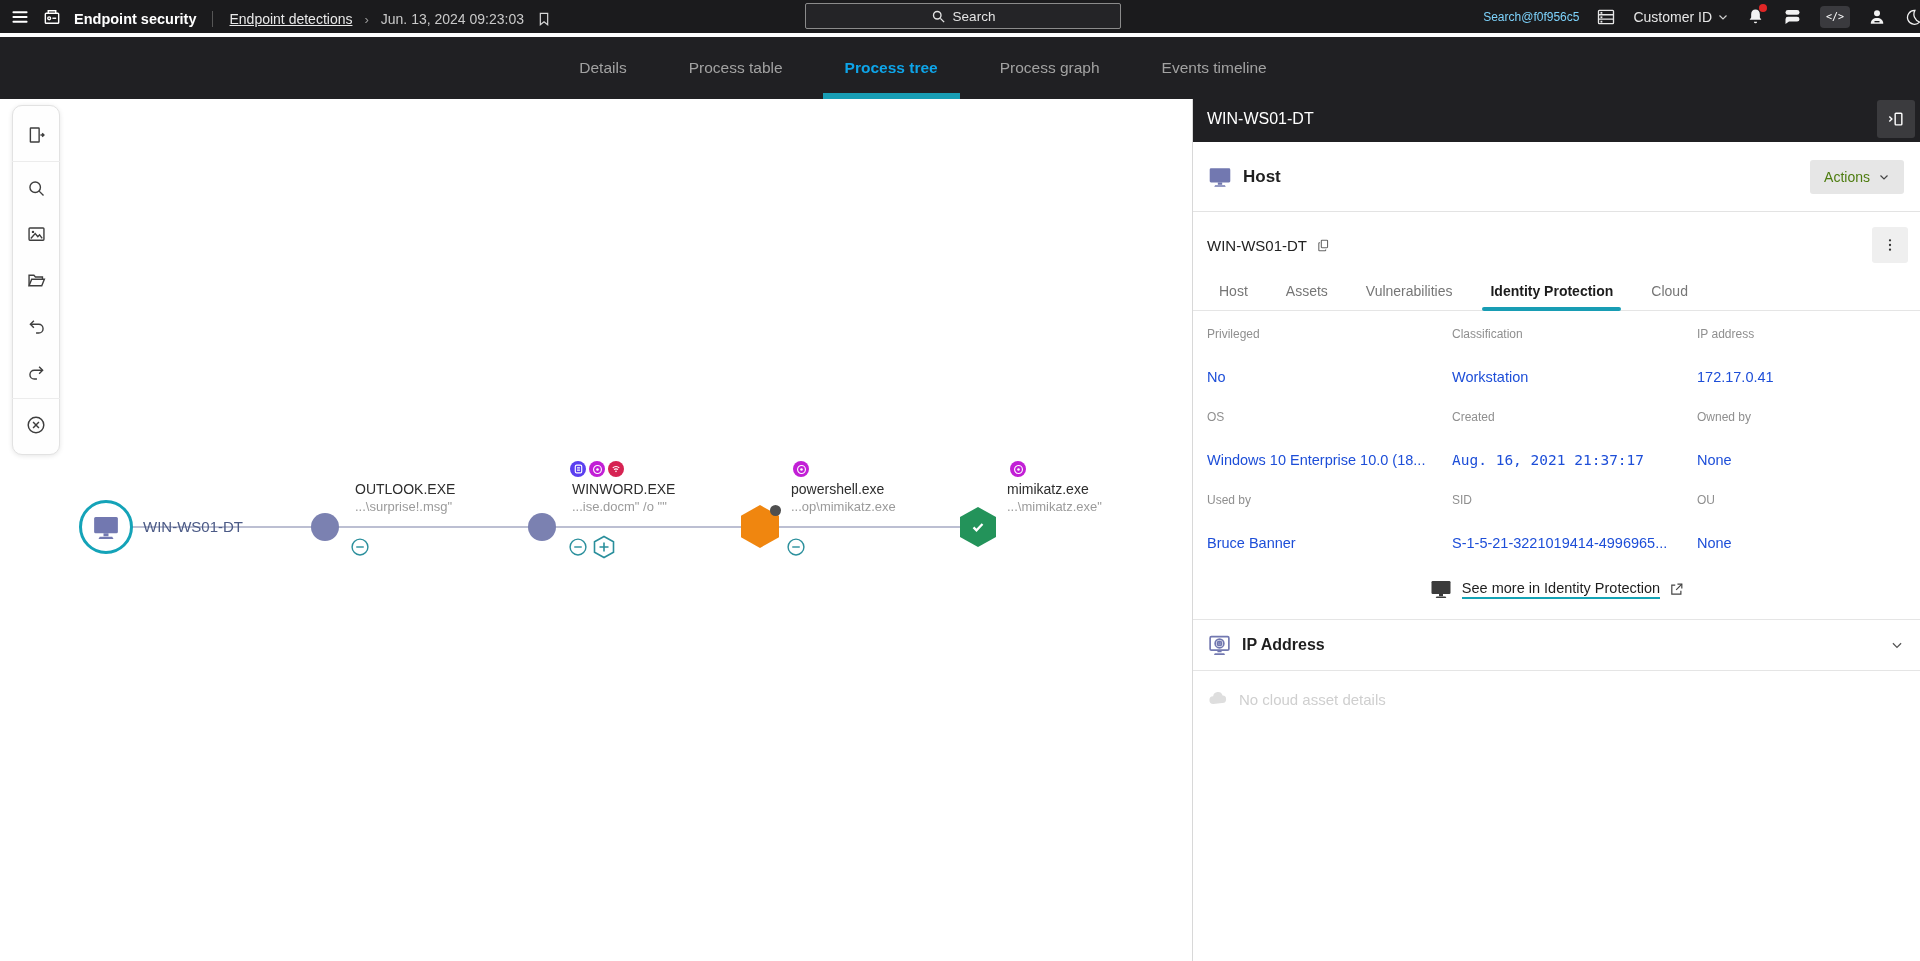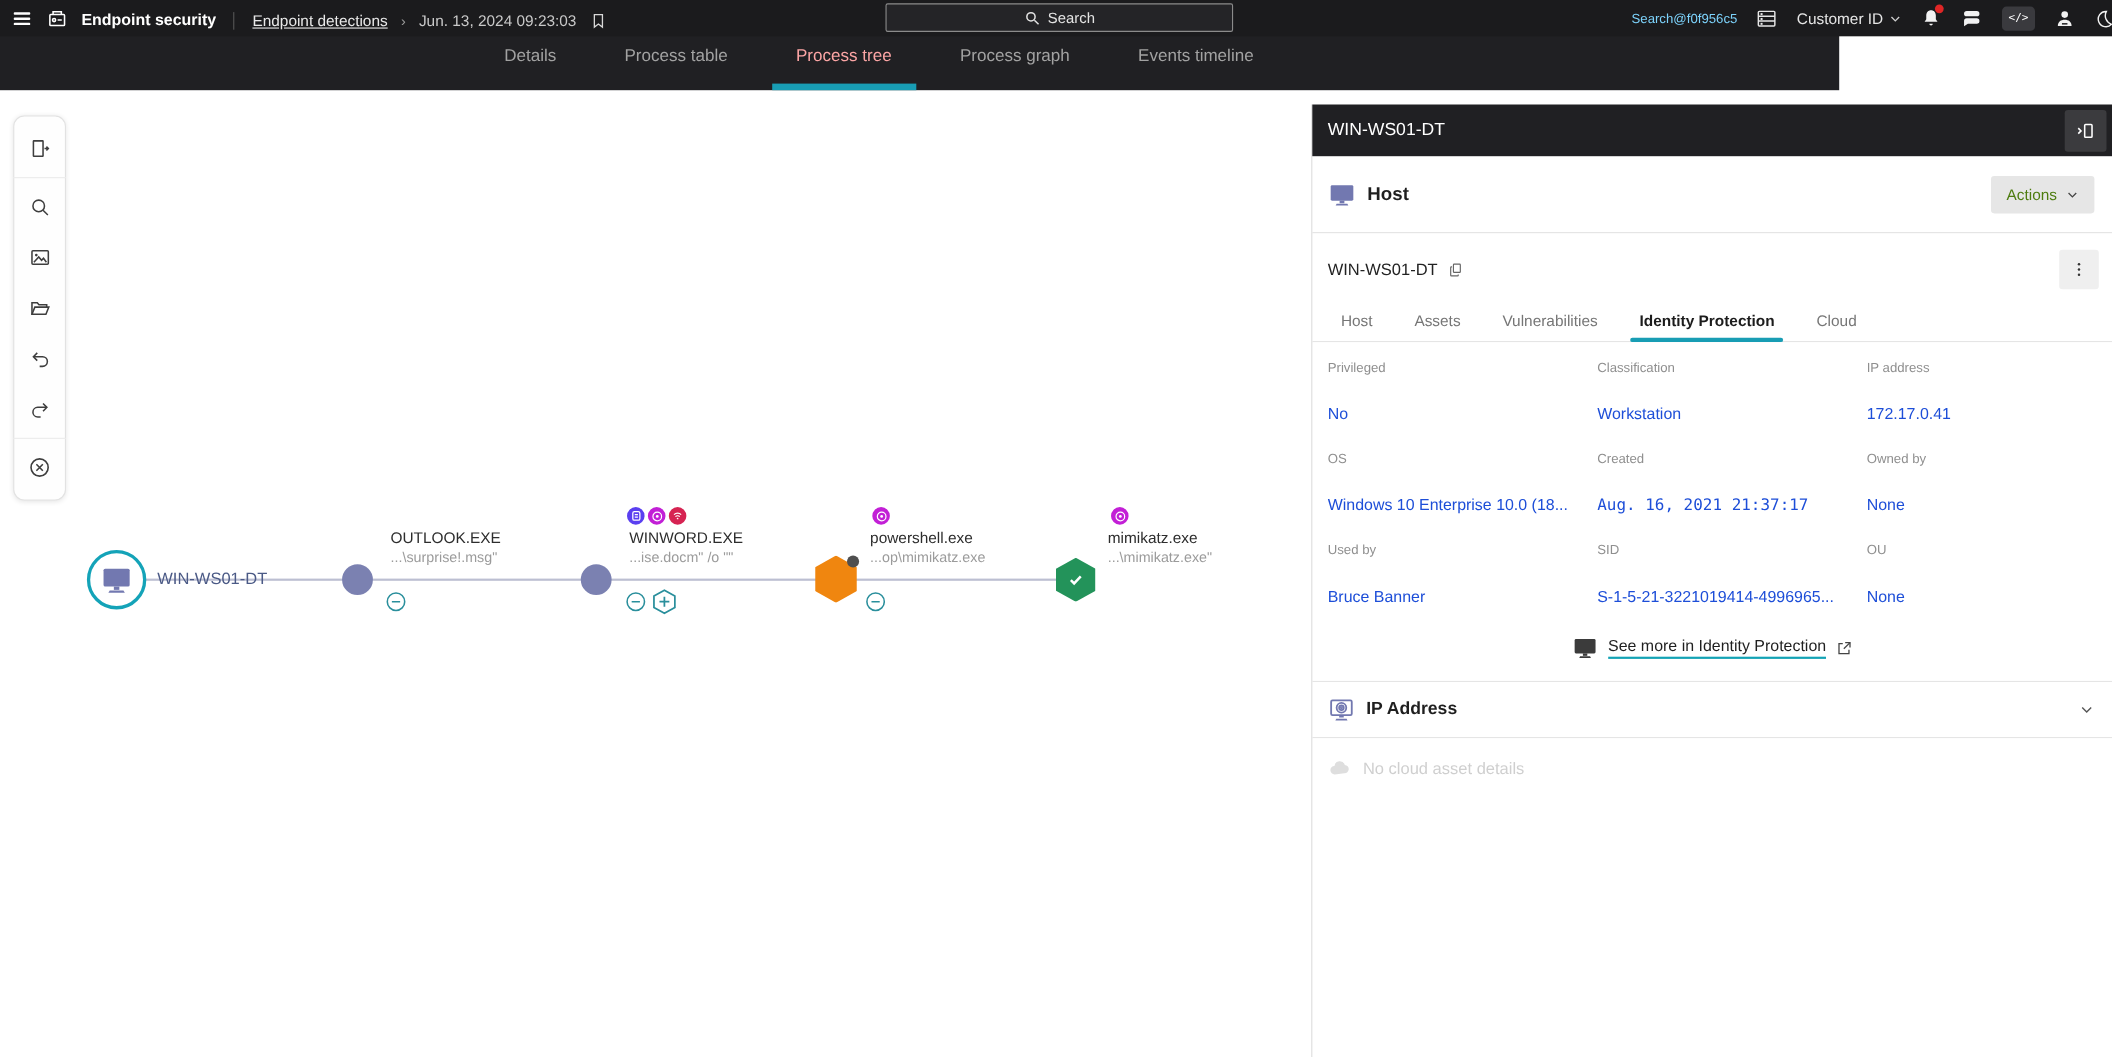--- a/index.html
+++ b/index.html
@@ -40,29 +40,29 @@
   .bell-dot { position:absolute; top:-3px; right:-2px; width:8px; height:8px; border-radius:50%; background:#e02626; }
   .code-chip {
     width:30px; height:22px; border-radius:4px; background:#3a3a3e;
     display:flex; align-items:center; justify-content:center;
     font-family:"DejaVu Sans Mono", monospace; font-size:10px; color:#fff; cursor:pointer;
   }
   .moon-clip { width:18px; overflow:hidden; margin-right:-2px; }
 
   
   .tabbar {
-    position:absolute; top:20px; left:0; width:1672px; height:62px;
+    position:absolute; top:37px; left:0; width:1920px; height:62px;
     background:#202023; display:flex; justify-content:center; z-index:20;
   }
   .tabbar-inner { display:flex; gap:18px; transform:translateX(-37px); }
   .main-tab {
     padding:0 22px; display:flex; align-items:center; font-size:15.5px;
     color:#a2a2a2; cursor:pointer; position:relative; white-space:nowrap;
   }
-  .main-tab.active { color:#fca5a5; font-weight:normal; }
+  .main-tab.active { color:#0ea5e9; font-weight:bold; }
   .main-tab.active::after {
     content:""; position:absolute; left:0; right:0; bottom:0; height:6px; background:#189db4;
   }
 
   
   .main { position:absolute; top:95px; left:0; width:1920px; height:866px; display:flex; }
   .canvas { width:1192px; height:100%; position:relative; background:#ffffff; }
 
   
   .tree-toolbar {

